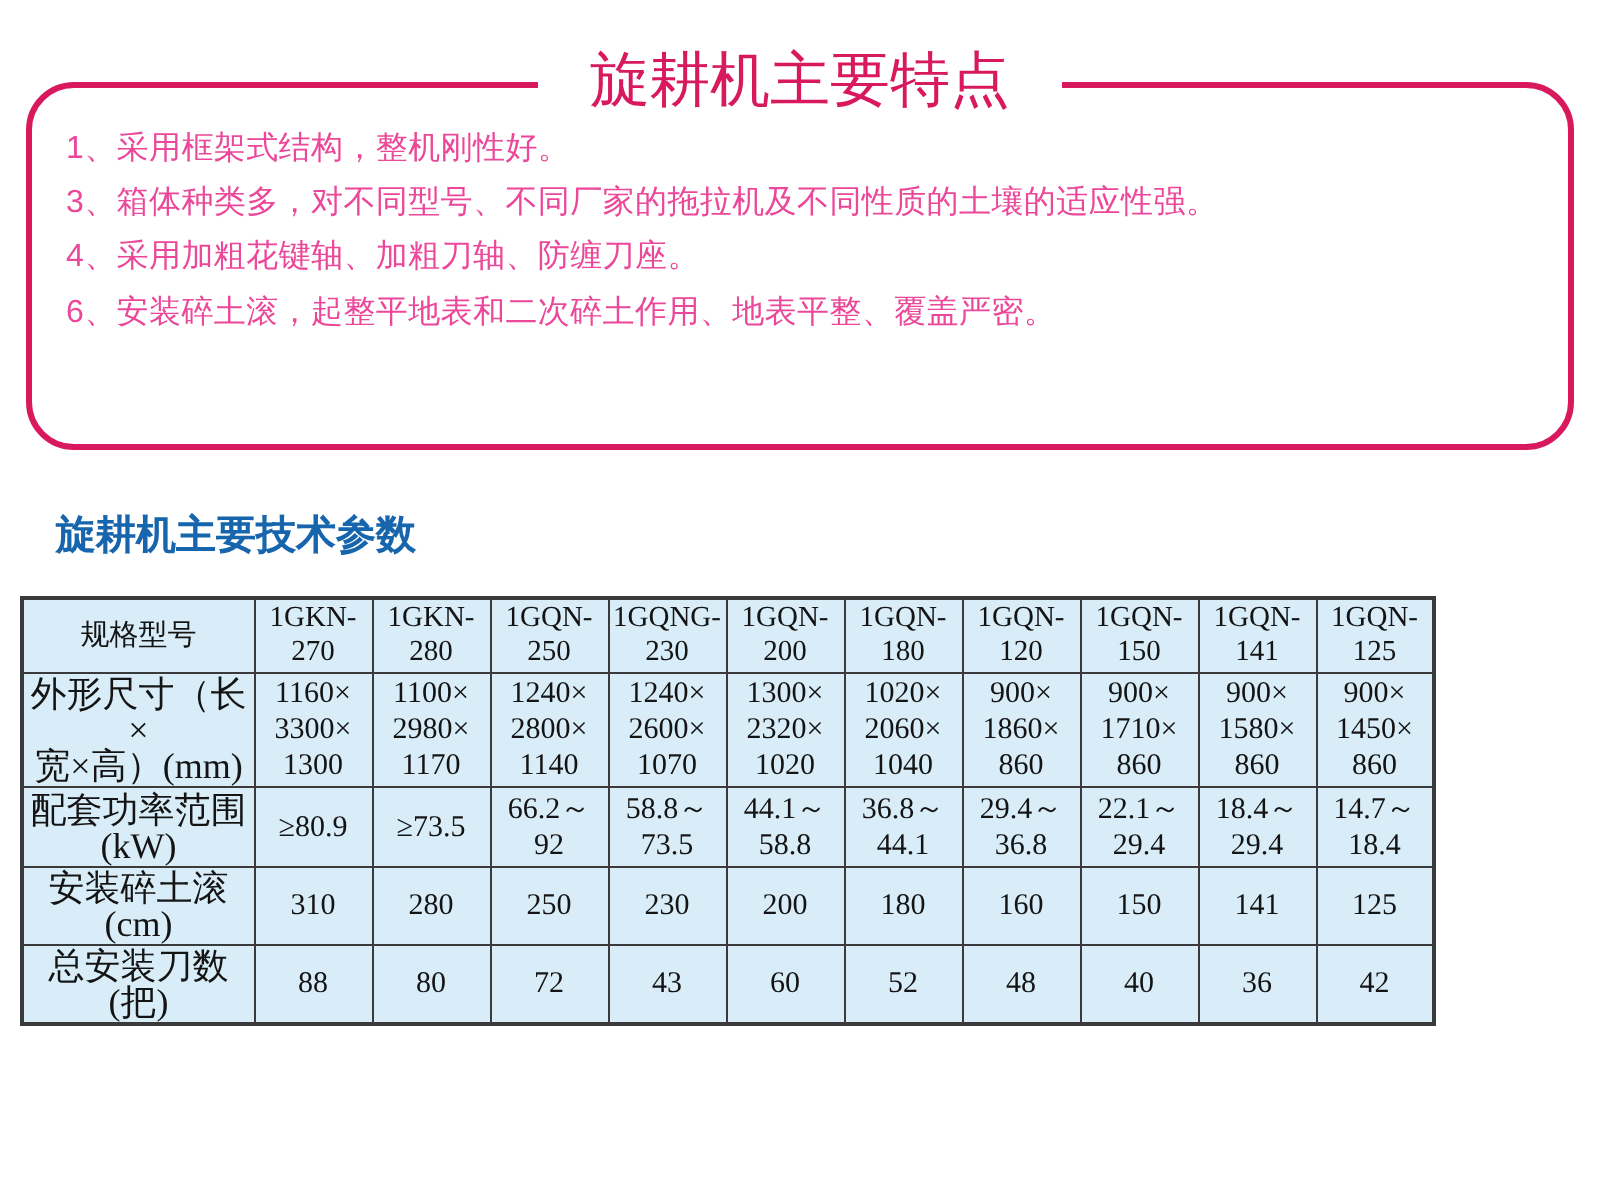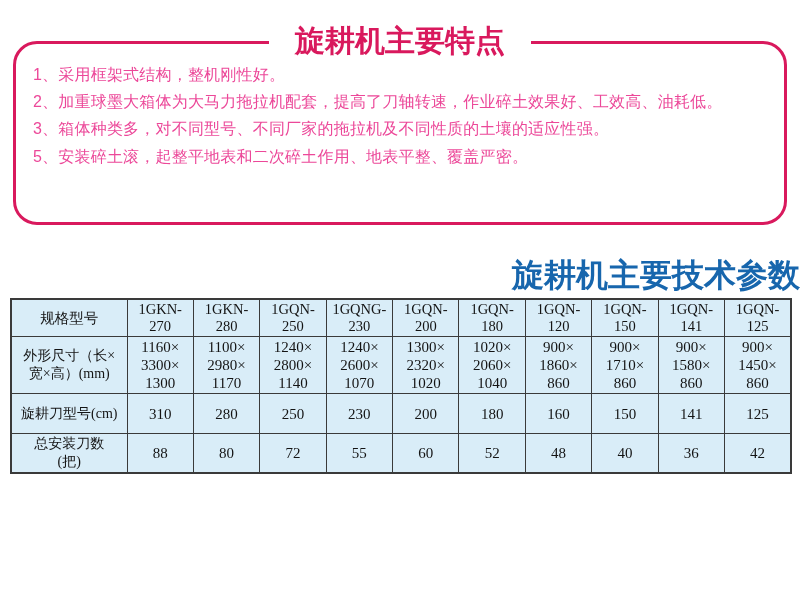--- a/index.html
+++ b/index.html
@@ -7,69 +7,69 @@
   body { font-family: "Liberation Sans", sans-serif; position: relative; color: #111111; }
 
   
   .feature-box {
     position: absolute; left: 13px; top: 41px; width: 774px; height: 184px;
     border: 3px solid #d9195d; border-radius: 24px; background: #ffffff;
   }
   .feature-title {
     position: absolute; top: 24px; left: 50%; transform: translateX(-50%);
     background: #ffffff; padding: 0 26px; z-index: 2;
-    font-family: "Liberation Serif", serif; font-weight: bold;
+    font-family: "Liberation Serif", serif; font-weight: normal;
     font-size: 30px; line-height: 34px; color: #d9195d; white-space: nowrap;
   }
   .feature-list { padding: 17px 16px 0 17px; }
   .feature-item {
     font-size: 16px; line-height: 27.2px; color: #ec4899;
     letter-spacing: 0.2px; white-space: nowrap;
   }
 
   
   .specs-title {
     position: absolute; top: 254px; left: 0; width: 100%;
-    text-align: right; font-family: "Liberation Serif", serif;
-    font-weight: bold; font-size: 32px; color: #1766ad;
+    text-align: left; font-family: "Liberation Serif", serif;
+    font-weight: bold; font-size: 20px; color: #1766ad; padding-left: 28px;
   }
 
   table.specs {
-    position: absolute; left: 10px; top: 298px; width: 782px;
+    position: absolute; left: 10px; top: 298px; width: 708px;
     border-collapse: collapse; table-layout: fixed;
     font-family: "Liberation Serif", serif;
     border: 2px solid #3a3a3a;
   }
   table.specs col.labelcol { width: 116px; }
   table.specs th, table.specs td {
     border: 1.5px solid #3a3a3a; background: #d9edf8;
     text-align: center; vertical-align: middle;
     white-space: pre-line; font-weight: normal; color: #141414;
     padding: 1px 2px;
   }
   table.specs tr:nth-child(1) th { height: 32px; font-size: 14.5px; }
   table.specs tr:nth-child(2) td, table.specs tr:nth-child(2) th { height: 56px; }
   table.specs tr:nth-child(3) td, table.specs tr:nth-child(3) th { height: 40px; }
   table.specs tr:nth-child(4) td, table.specs tr:nth-child(4) th { height: 31px; }
   table.specs tr:nth-child(5) td, table.specs tr:nth-child(5) th { height: 31px; }
   table.specs tr:nth-child(6) td, table.specs tr:nth-child(6) th { height: 46px; }
   table.specs tr:nth-child(7) td, table.specs tr:nth-child(7) th { height: 34px; }
-  table.specs th.rowlabel { font-size: 14px; line-height: 18px; }
+  table.specs th.rowlabel { font-size: 18px; line-height: 18px; }
   table.specs td { font-size: 15px; line-height: 18px; }
 </style>
 </head>
 <body>
 
 <div class="feature-title">旋耕机主要特点</div>
 <div class="feature-box">
   <div class="feature-list">
       <div class="feature-item">1、采用框架式结构，整机刚性好。</div>
-      <div class="feature-item">2、加重球墨大箱体为大马力拖拉机配套，提高了刀轴转速，作业碎土效果好、工效高、油耗低。</div>
       <div class="feature-item">3、箱体种类多，对不同型号、不同厂家的拖拉机及不同性质的土壤的适应性强。</div>
-      <div class="feature-item">5、安装碎土滚，起整平地表和二次碎土作用、地表平整、覆盖严密。</div>
+      <div class="feature-item">4、采用加粗花键轴、加粗刀轴、防缠刀座。</div>
+      <div class="feature-item">6、安装碎土滚，起整平地表和二次碎土作用、地表平整、覆盖严密。</div>
     </div>
 </div>
 
 <div class="specs-title">旋耕机主要技术参数</div>
 
 <table class="specs">
   <colgroup>
     <col class="labelcol">
     <col>
       <col>
@@ -124,39 +124,60 @@
 1710×
 860</td>
         <td>900×
 1580×
 860</td>
         <td>900×
 1450×
 860</td>
       </tr>
       <tr>
-        <th class="rowlabel">旋耕刀型号(cm)</th>
+        <th class="rowlabel">配套功率范围
+(kW)</th>
+        <td>≥80.9</td>
+        <td>≥73.5</td>
+        <td>66.2～92</td>
+        <td>58.8～
+73.5</td>
+        <td>44.1～
+58.8</td>
+        <td>36.8～
+44.1</td>
+        <td>29.4～
+36.8</td>
+        <td>22.1～
+29.4</td>
+        <td>18.4～
+29.4</td>
+        <td>14.7～
+18.4</td>
+      </tr>
+      <tr>
+        <th class="rowlabel">安装碎土滚(cm)</th>
         <td>310</td>
         <td>280</td>
         <td>250</td>
         <td>230</td>
         <td>200</td>
         <td>180</td>
         <td>160</td>
         <td>150</td>
         <td>141</td>
         <td>125</td>
       </tr>
       <tr>
         <th class="rowlabel">总安装刀数
 (把)</th>
         <td>88</td>
         <td>80</td>
         <td>72</td>
-        <td>55</td>
+        <td>43</td>
         <td>60</td>
         <td>52</td>
         <td>48</td>
         <td>40</td>
         <td>36</td>
         <td>42</td>
       </tr>
     </tbody>
 </table>
 

